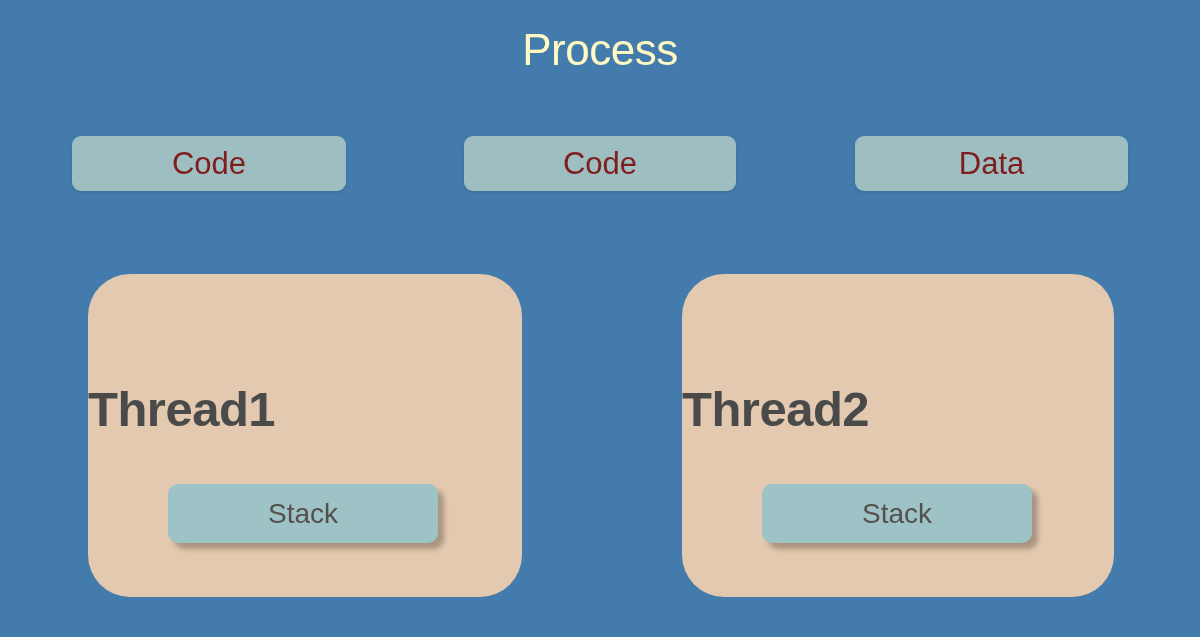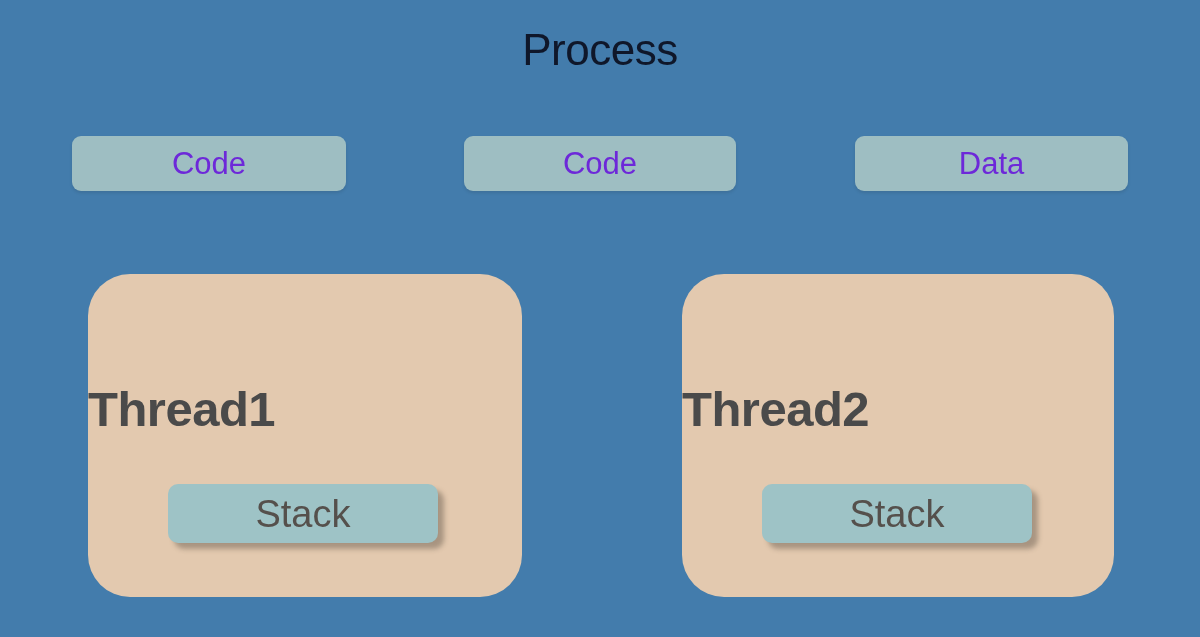--- a/index.html
+++ b/index.html
@@ -20,41 +20,41 @@
     background: #437cac;
   }
 
   
   .process-title {
     position: absolute;
     left: 0;
     top: 28px;
     width: 1200px;
     text-align: center;
-    color: #0f172a;
+    color: #fef9c3;
     font-size: 44px;
     font-weight: 400;
     letter-spacing: -0.5px;
     line-height: 1;
   }
 
   
   .segment-box {
     position: absolute;
     top: 136px;
     height: 55px;
     background: #9ebec2;
     border-radius: 9px;
     display: flex;
     align-items: center;
     justify-content: center;
     box-shadow: 0 2px 3px rgba(40, 60, 75, 0.18);
   }
   .segment-label {
-    color: #6d28d9;
+    color: #7f1d1d;
     font-size: 31px;
     font-weight: 400;
     line-height: 1;
   }
   #seg-code  { left: 72px;  width: 274px; }
   #seg-data  { left: 464px; width: 272px; }
   #seg-heap  { left: 855px; width: 273px; }
 
   
   .thread-card {
@@ -90,21 +90,21 @@
     display: flex;
     align-items: center;
     justify-content: center;
     box-shadow: 6px 6px 5px rgba(80, 70, 60, 0.40);
   }
   #stack-box-1 { left: 80px; width: 270px; }
   #stack-box-2 { left: 80px; width: 270px; }
 
   .stack-label {
     color: #55504c;
-    font-size: 38px;
+    font-size: 28px;
     font-weight: 400;
     line-height: 1;
   }
 </style>
 </head>
 <body>
 
 <div class="canvas">
 
   <div class="process-title">Process</div>

